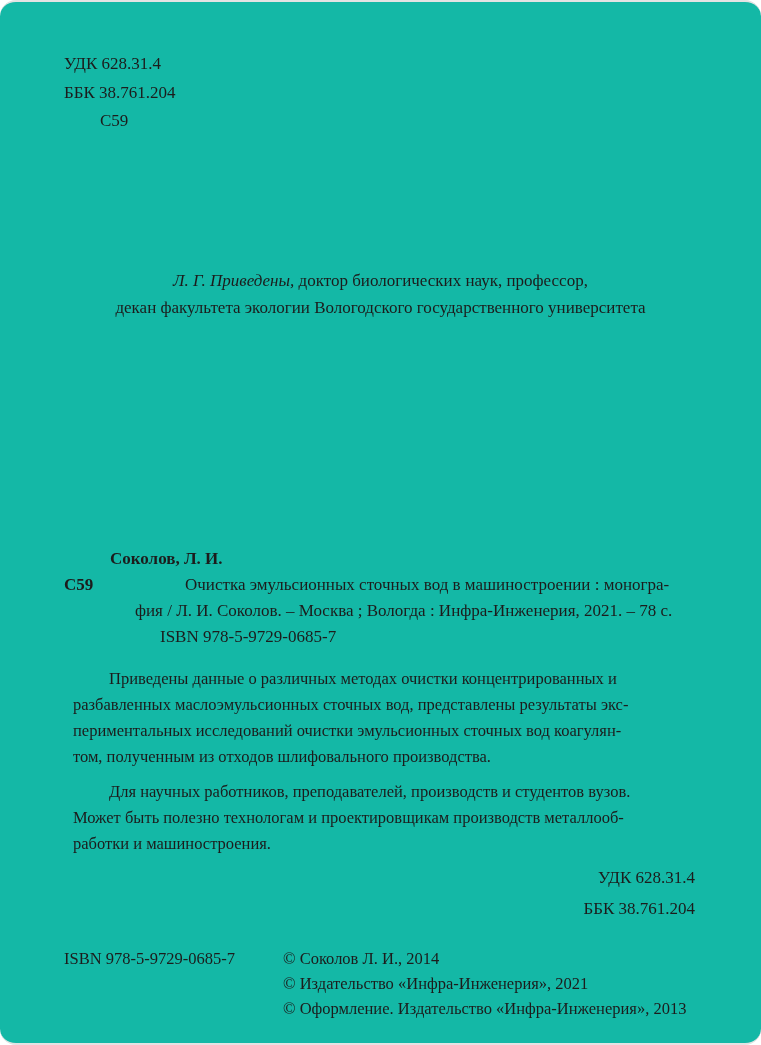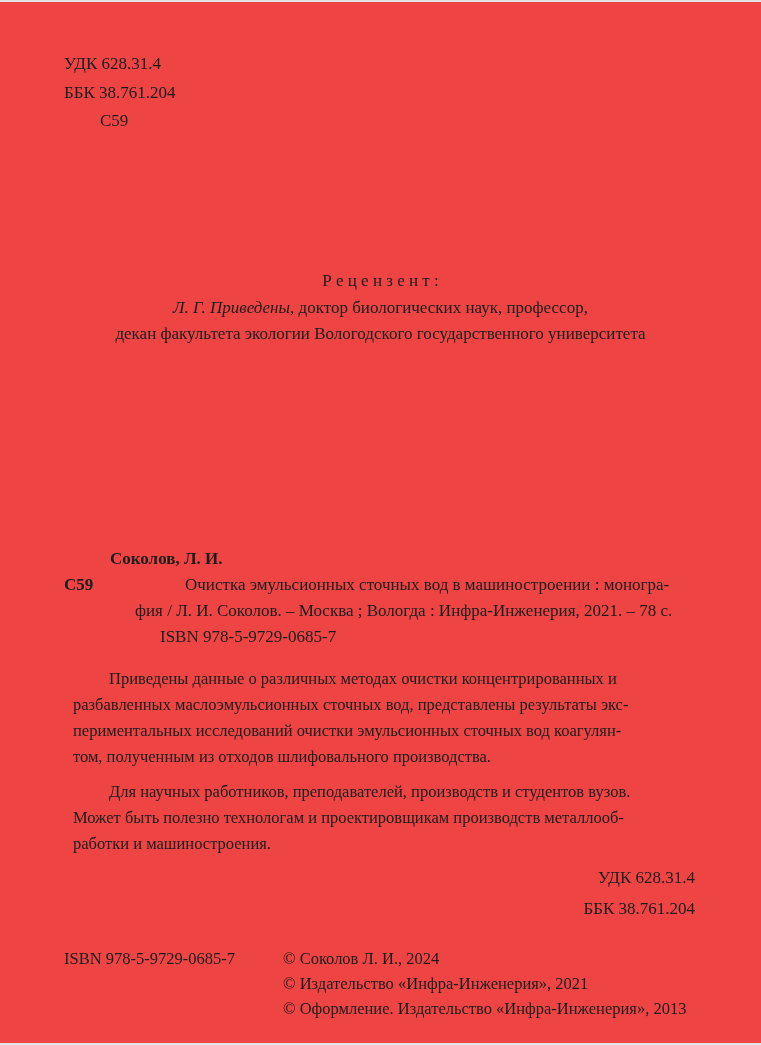--- a/index.html
+++ b/index.html
@@ -4,28 +4,29 @@
 <style>
   html, body {
     margin: 0;
     padding: 0;
     background: #ffffff;
   }
   .page {
     position: relative;
     width: 761px;
     height: 1045px;
-    background: #ef4444;
+    background: #14b8a6;
     color: #1c1c1c;
     font-family: "Liberation Serif", "DejaVu Serif", serif;
     font-size: 16.5px;
     overflow: hidden;
     border-top: 2px solid #e3e3e3;
     border-bottom: 2px solid #e3e3e3;
     box-sizing: border-box;
+    border-radius: 16px;
   }
   .lines { white-space: pre-line; }
 
   
   .top-codes {
     position: absolute;
     left: 64px;
     top: 48px;
     line-height: 28.5px;
     font-size: 17px;
@@ -112,21 +113,20 @@
 
 <div class="page">
 
   <div class="top-codes">
     <div>УДК 628.31.4</div>
     <div>ББК 38.761.204</div>
     <div class="code-indent">С59</div>
   </div>
 
   <div class="reviewer">
-    <div>Р е ц е н з е н т :</div>
     <div><span class="italic">Л. Г. Приведены,</span><span> доктор биологических наук, профессор,</span></div>
     <div>декан факультета экологии Вологодского государственного университета</div>
   </div>
 
   <div class="catalog">
     <div class="catalog-author">Соколов, Л. И.</div>
     <div class="catalog-entry">
       <span class="catalog-code">С59</span>
       <div class="entry-text lines">Очистка эмульсионных сточных вод в машиностроении : моногра-
 фия / Л. И. Соколов. – Москва ; Вологда : Инфра-Инженерия, 2021. – 78 с.</div>
@@ -145,19 +145,19 @@
   </div>
 
   <div class="codes-right">
     <div>УДК 628.31.4</div>
     <div>ББК 38.761.204</div>
   </div>
 
   <div class="footer">
     <div class="footer-isbn">ISBN 978-5-9729-0685-7</div>
     <div class="footer-copyrights">
-      <div>© Соколов Л. И., 2024</div>
+      <div>© Соколов Л. И., 2014</div>
       <div>© Издательство «Инфра-Инженерия», 2021</div>
       <div>© Оформление. Издательство «Инфра-Инженерия», 2013</div>
     </div>
   </div>
 
 </div>
 
 </body></html>

